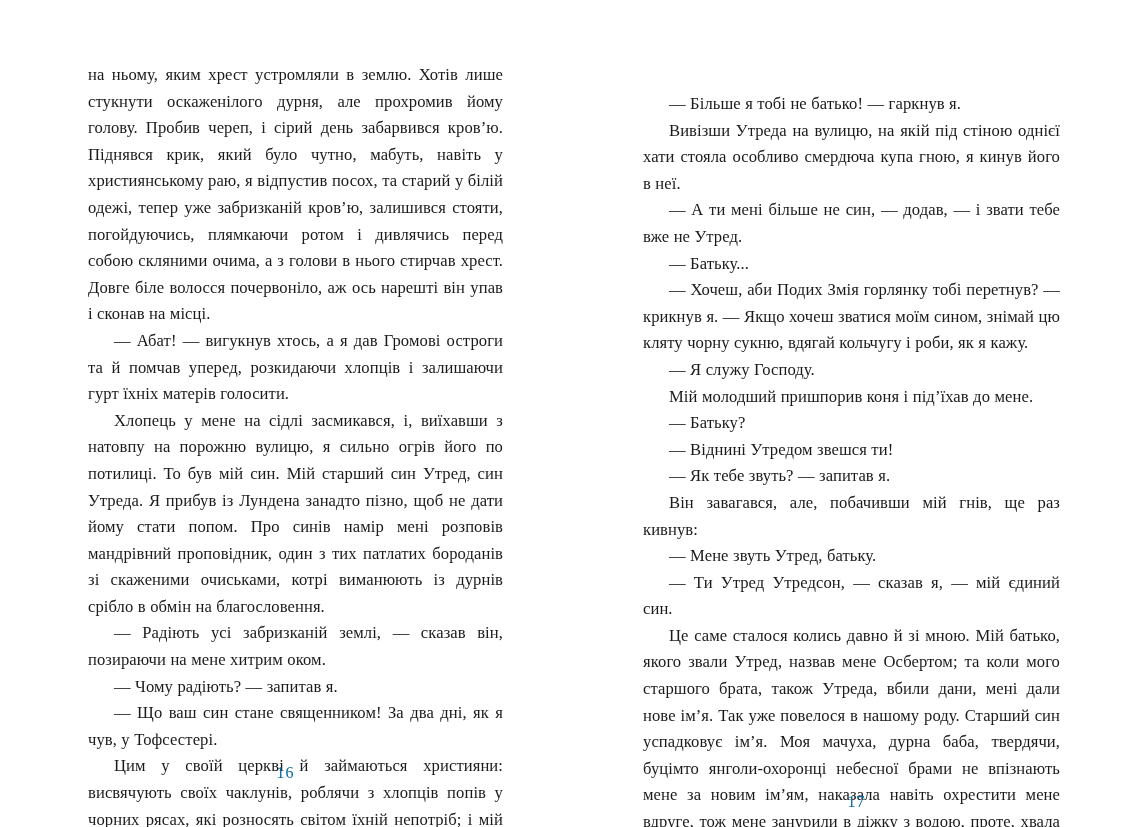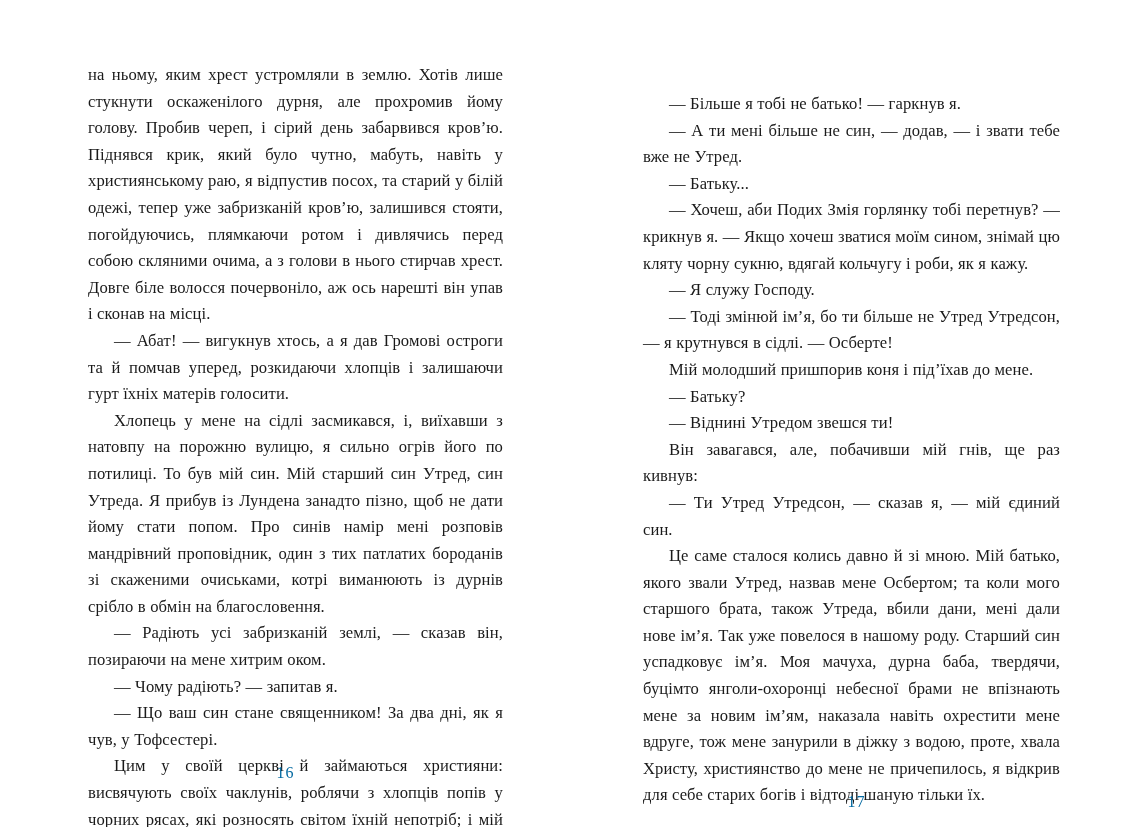--- a/index.html
+++ b/index.html
@@ -87,29 +87,31 @@
       <p>— Що ваш син стане священником! За два дні, як я чув, у Тофсестері.</p>
       <p>Цим у своїй церкві й займаються християни: висвячують своїх чаклунів, роблячи з хлопців попів у чорних рясах, які розносять світом їхній непотріб; і мій син, мій старший син, став одним із тих клятих попів, за що я вдарив його ще раз.</p>
 
     </div>
     <div class="folio">16</div>
   </div>
 
   <div class="page page-right">
     <div class="text-block">
       <p>— Більше я тобі не батько! — гаркнув я.</p>
+      <p>Вивізши Утреда на вулицю, на якій під стіною однієї хати стояла особливо смердюча купа гною, я кинув його в неї.</p>
       <p>— А ти мені більше не син, — додав, — і звати тебе вже не Утред.</p>
       <p>— Батьку...</p>
       <p>— Хочеш, аби Подих Змія горлянку тобі перетнув? — крикнув я. — Якщо хочеш зватися моїм сином, знімай цю кляту чорну сукню, вдягай кольчугу і роби, як я кажу.</p>
       <p>— Я служу Господу.</p>
-      <p>— Тоді змінюй ім’я, бо ти більше не Утред Утредсон, — я крутнувся в сідлі. — Осберте!</p>
       <p>Мій молодший пришпорив коня і під’їхав до мене.</p>
       <p>— Батьку?</p>
       <p>— Віднині Утредом звешся ти!</p>
+      <p>— Як тебе звуть? — запитав я.</p>
       <p>Він завагався, але, побачивши мій гнів, ще раз кивнув:</p>
+      <p>— Мене звуть Утред, батьку.</p>
       <p>— Ти Утред Утредсон, — сказав я, — мій єдиний син.</p>
       <p>Це саме сталося колись давно й зі мною. Мій батько, якого звали Утред, назвав мене Осбертом; та коли мого старшого брата, також Утреда, вбили дани, мені дали нове ім’я. Так уже повелося в нашому роду. Старший син успадковує ім’я. Моя мачуха, дурна баба, твердячи, буцімто янголи-охоронці небесної брами не впізнають мене за новим ім’ям, наказала навіть охрестити мене вдруге, тож мене занурили в діжку з водою, проте, хвала Христу, християнство до мене не причепилось, я відкрив для себе старих богів і відтоді шаную тільки їх.</p>
 
     </div>
     <div class="folio">17</div>
   </div>
 
 </div>
 
 </body></html>

